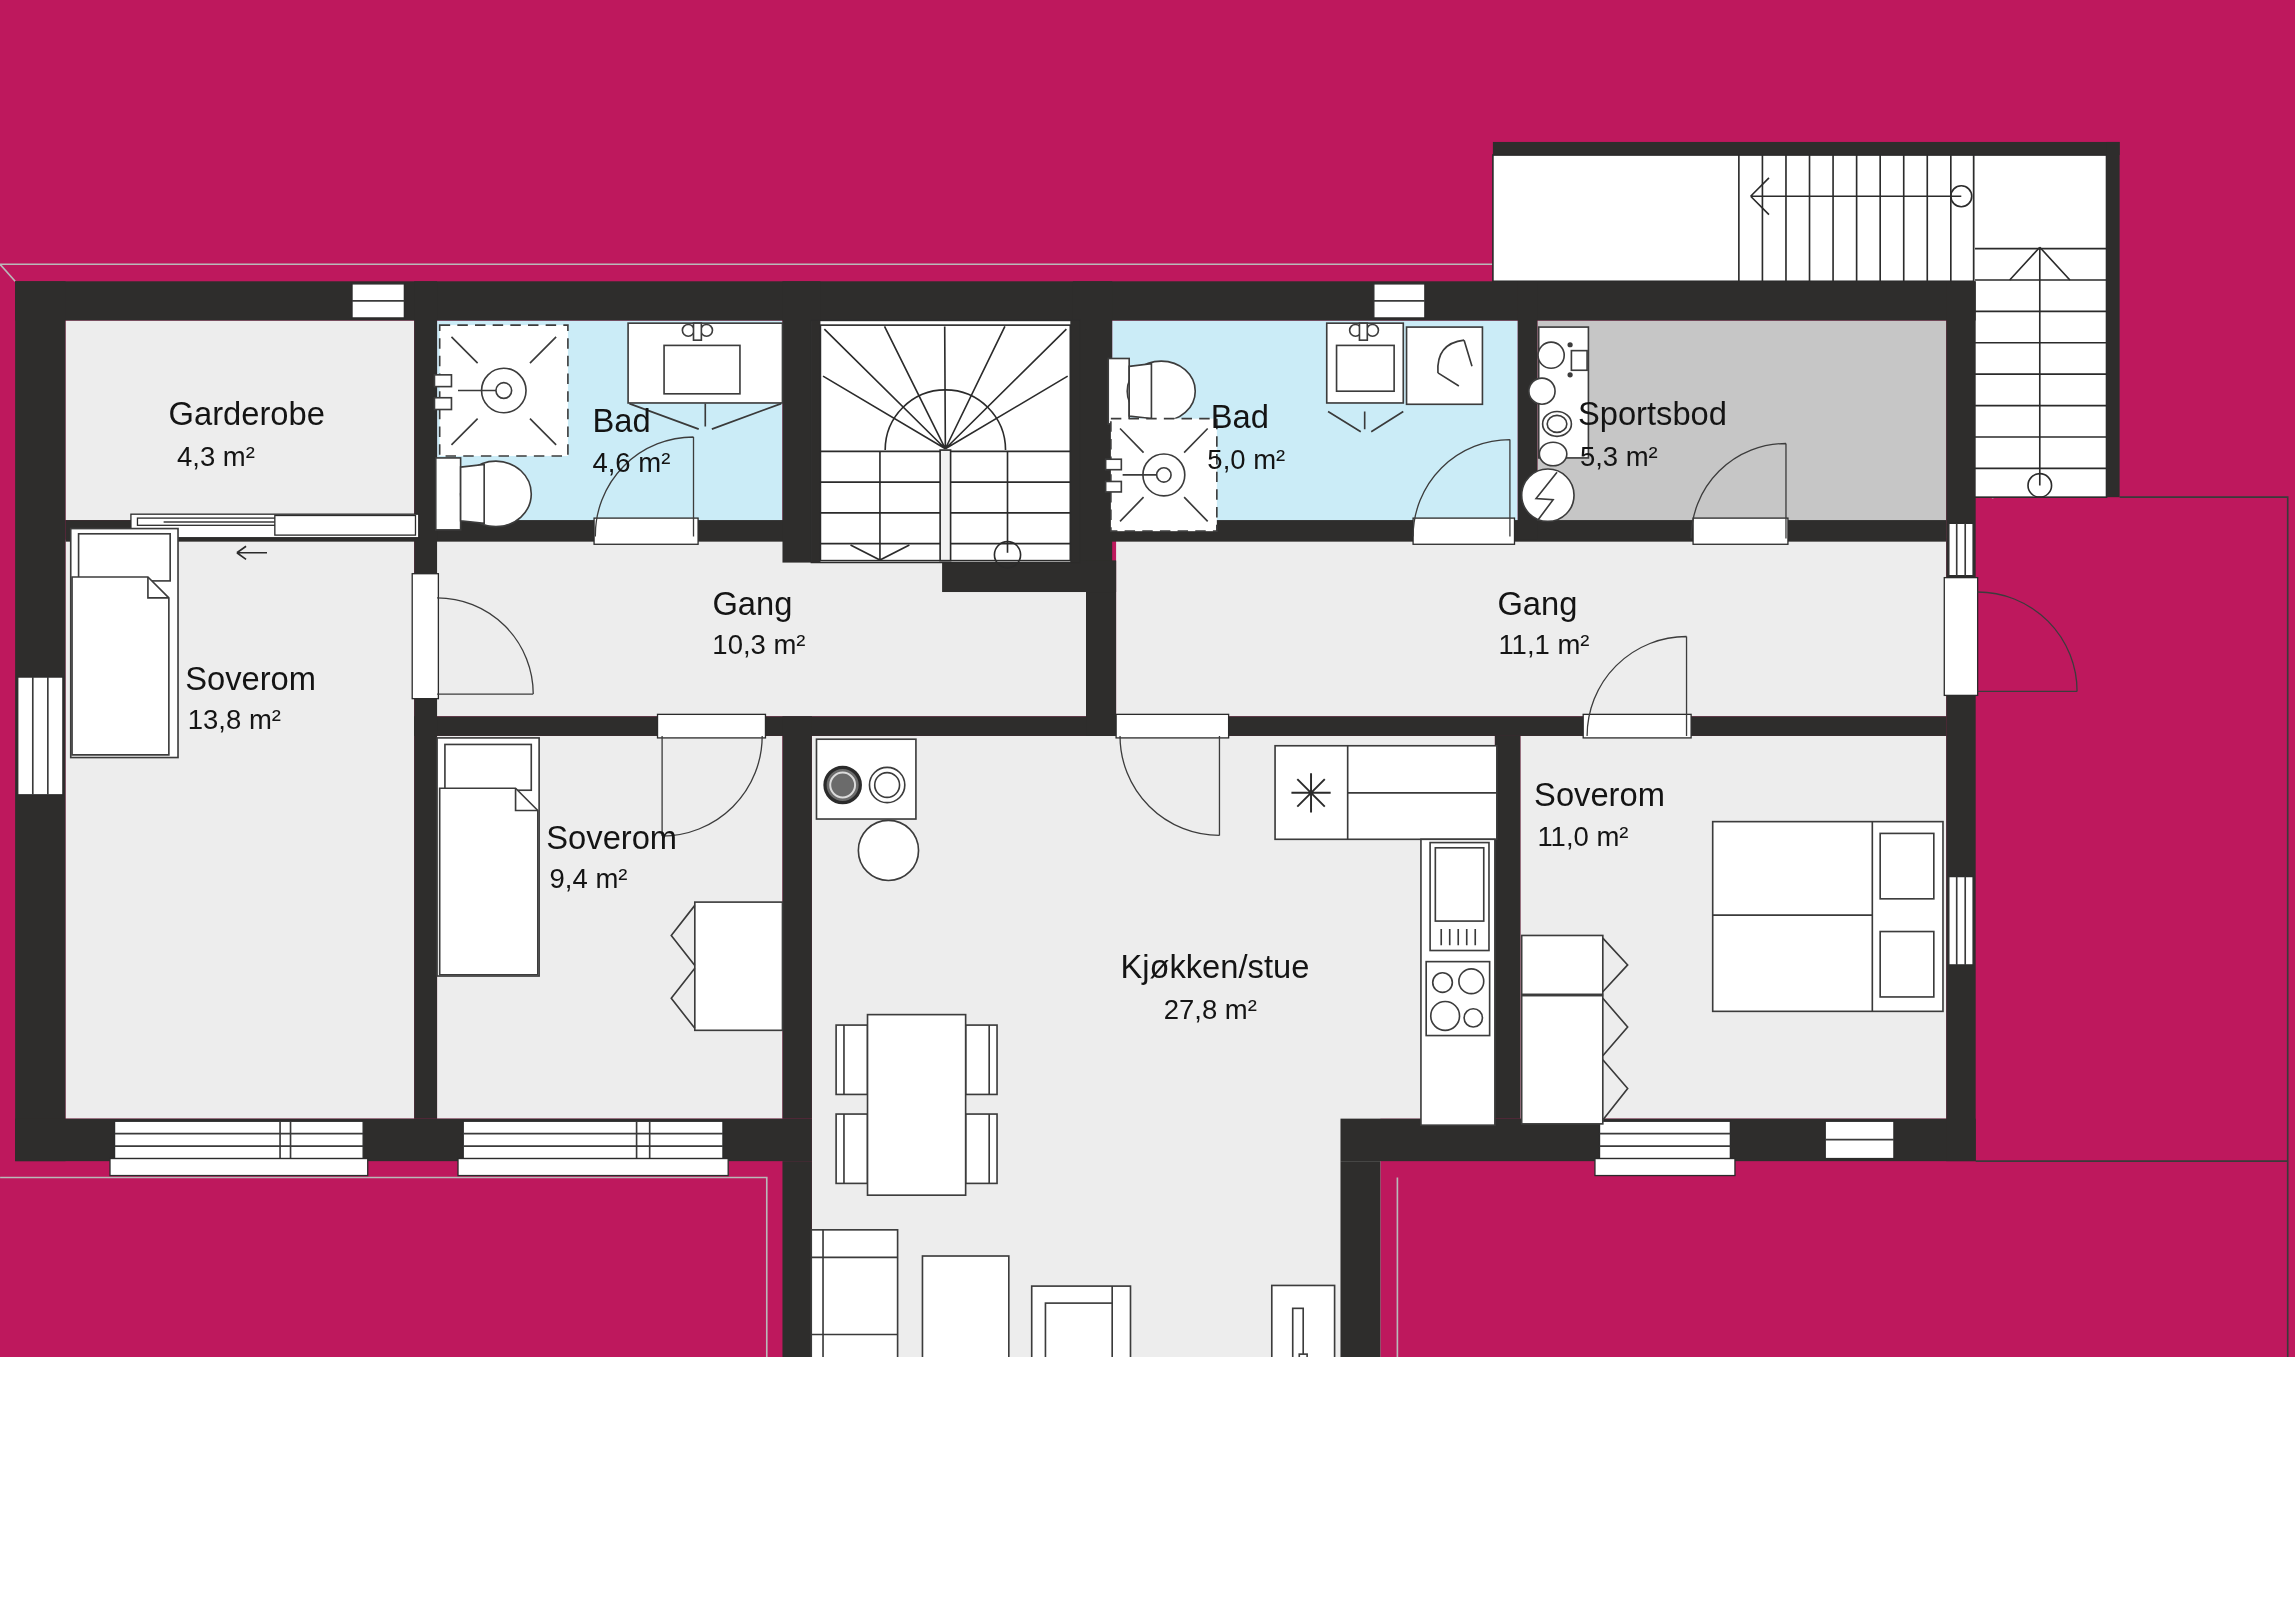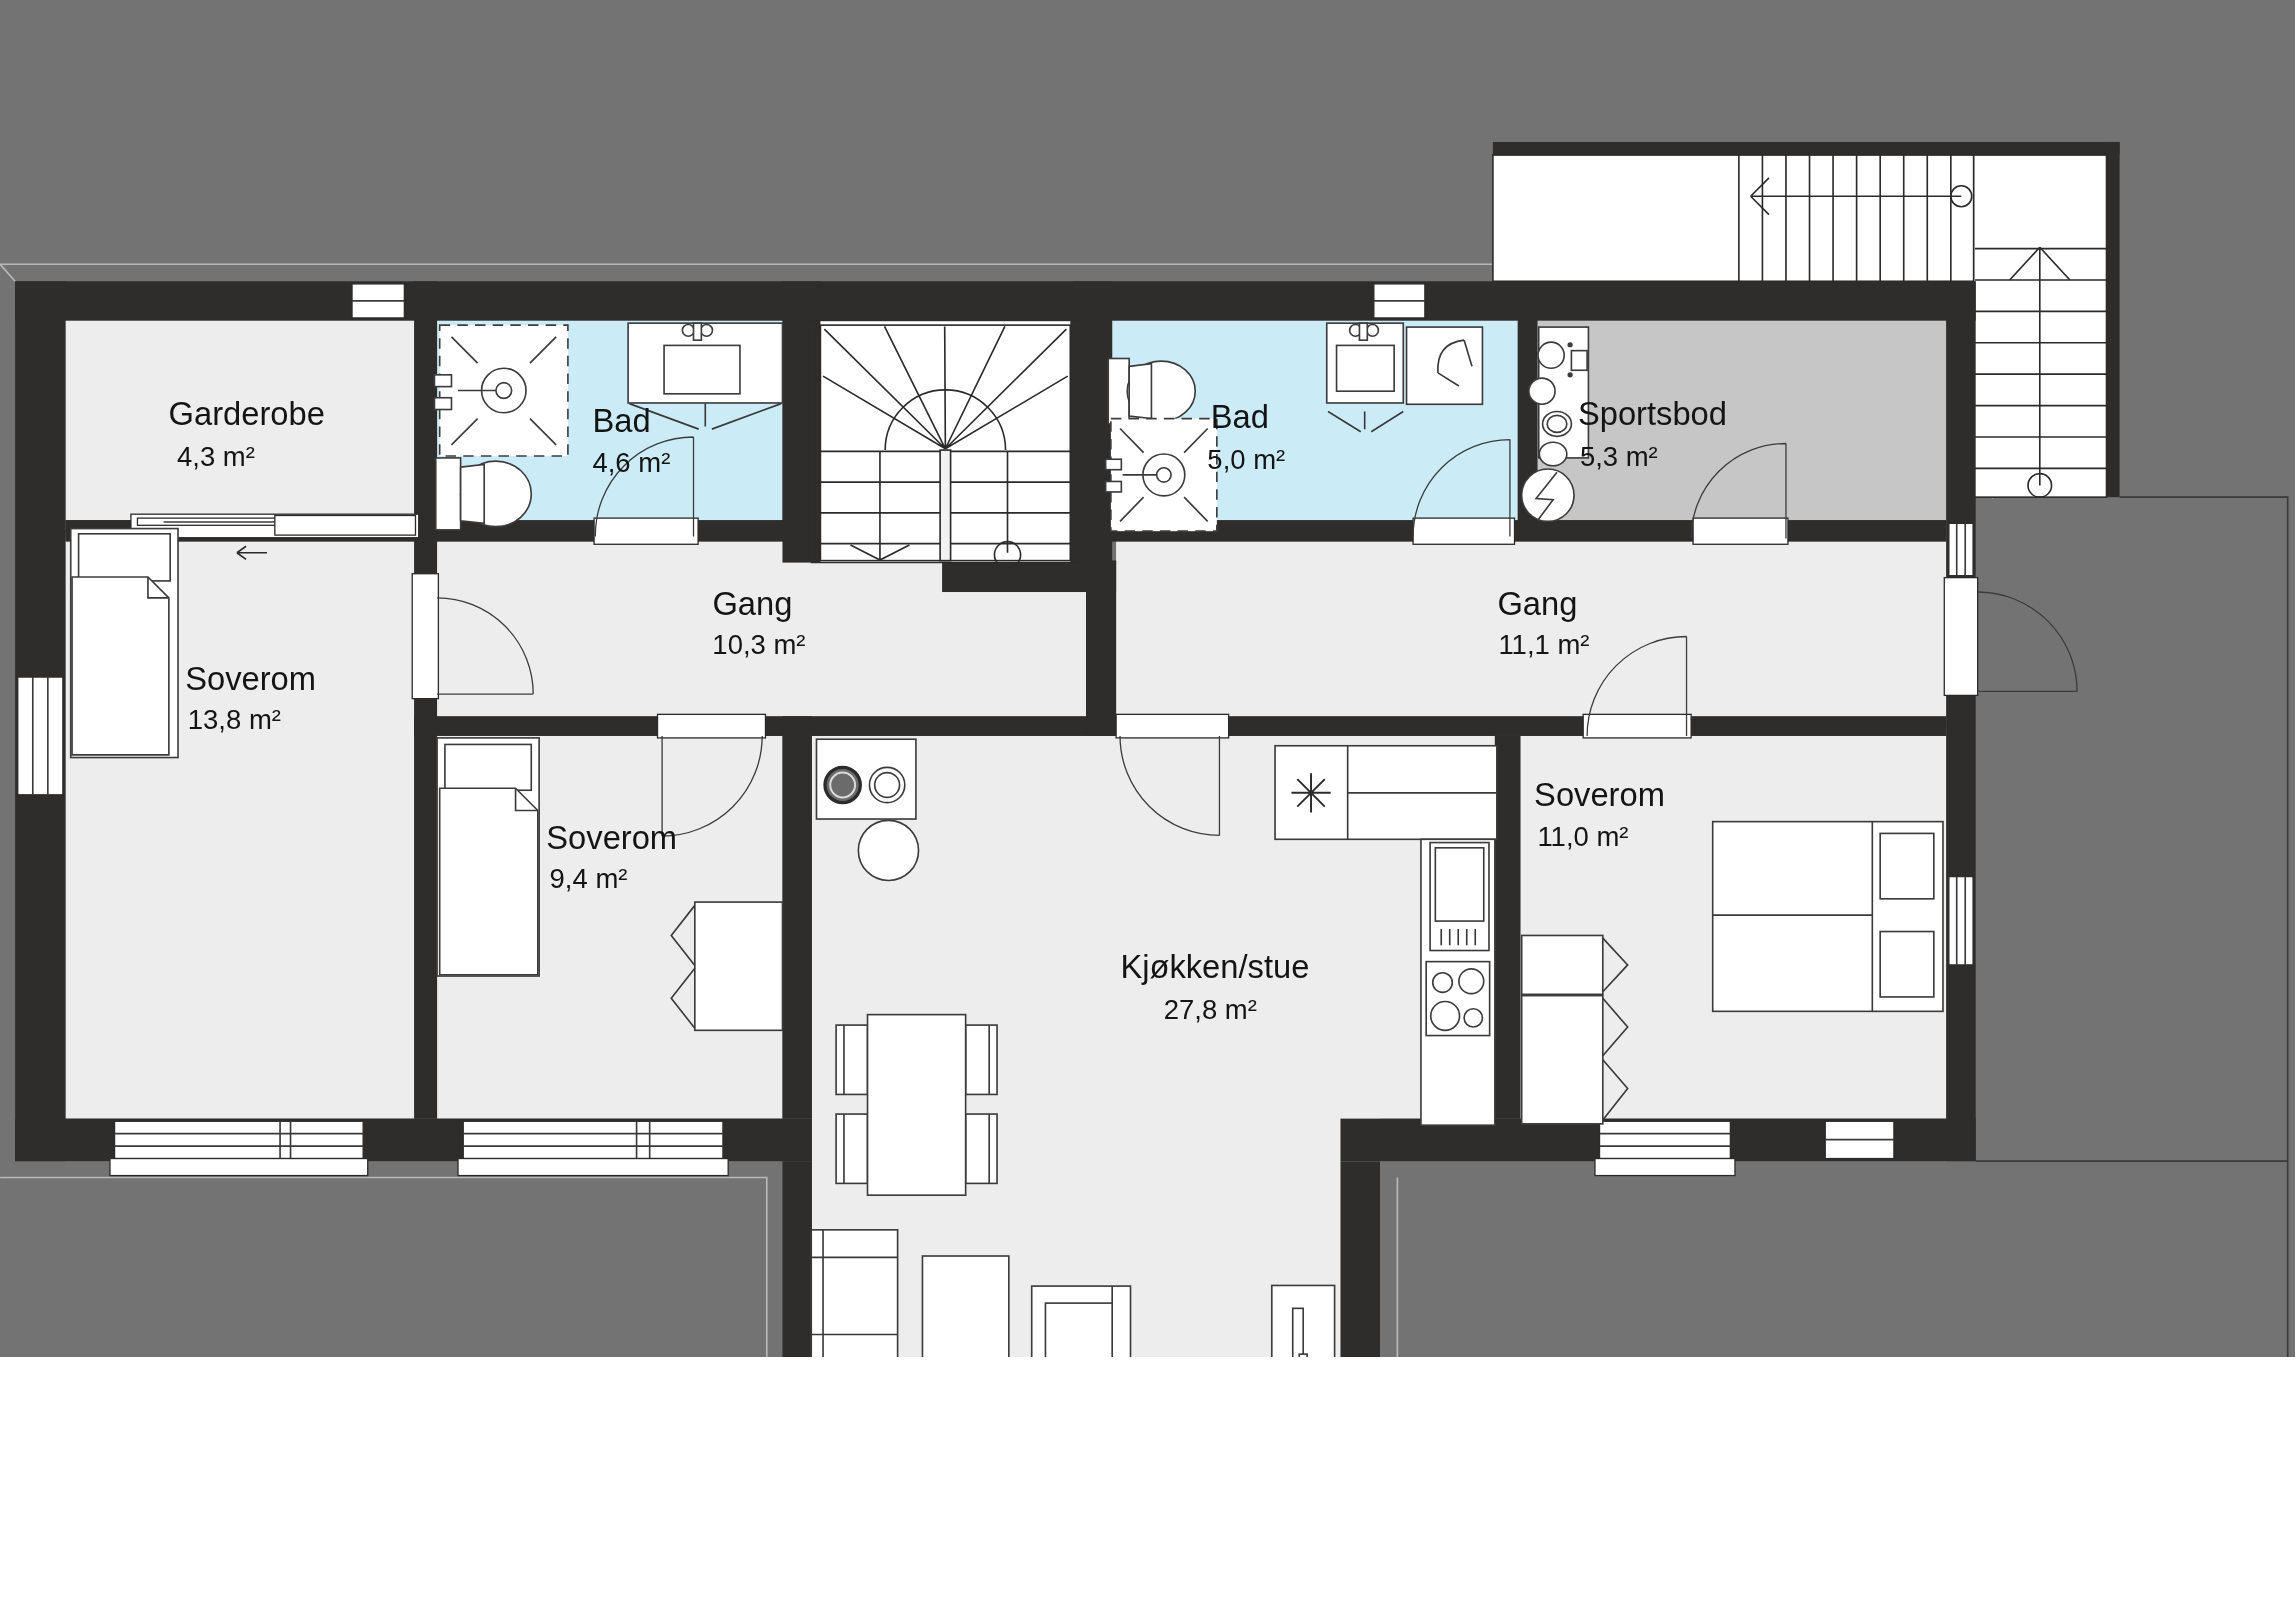--- a/index.html
+++ b/index.html
@@ -1,16 +1,16 @@
 <!DOCTYPE html>
 <html style="font-size:10.5px"><head>
 <meta charset="utf-8">
 <style>
   html,body{margin:0;padding:0;background:#ffffff;}
-  #plan-root{position:relative;width:2295px;height:1357px;background:#737373;overflow:hidden;}
+  #plan-root{position:relative;width:2295px;height:1357px;background:#be185d;overflow:hidden;}
   svg{position:absolute;left:0;top:0;}
   text{font-family:"Liberation Sans","DejaVu Sans",sans-serif;fill:#141414;}
   .room-name{font-size:50px;}
   .room-area{font-size:42px;}
   .wall{fill:#2e2d2c;}
   .thinline{stroke:#3a3a3a;stroke-width:2.5;fill:none;}
   .fixture{fill:#ffffff;stroke:#3c3c3c;stroke-width:2.5;}
   .furn{fill:#ffffff;stroke:#3c3c3c;stroke-width:2.5;}
   .doorarc{stroke:#3c3c3c;stroke-width:2;fill:none;}
   .tread{stroke:#2b2b2b;stroke-width:2.5;fill:none;}

